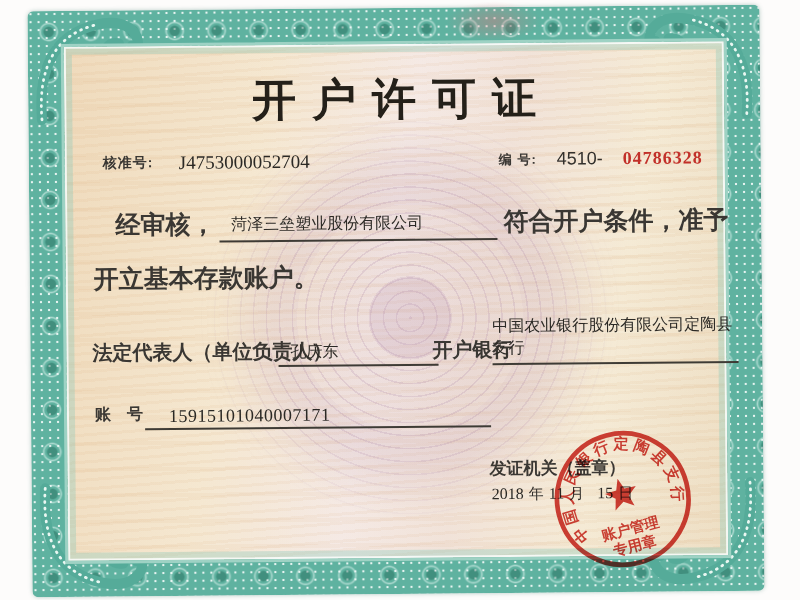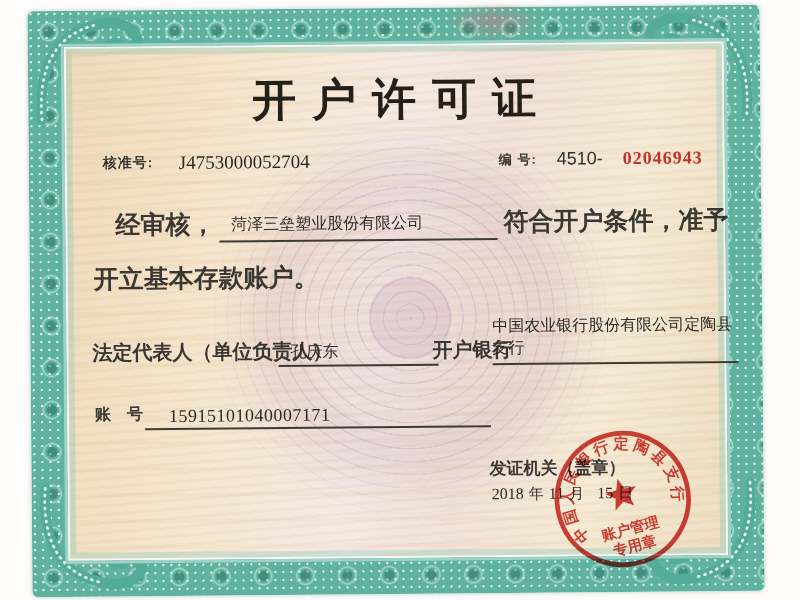--- a/index.html
+++ b/index.html
@@ -106,21 +106,21 @@
   <div class="smudge"></div>
 
   <div class="txt">
     <div class="abs title">开户许可证</div>
 
     <span class="abs lab" style="left:74px;top:144px;font-size:14px;letter-spacing:1px;">核准号:</span>
     <span class="abs ser" style="left:150px;top:142px;font-size:19px;">J4753000052704</span>
 
     <span class="abs lab" style="left:470px;top:144px;font-size:13px;letter-spacing:1px;">编 号:</span>
     <span class="abs" style="left:528px;top:142px;font-size:18px;text-align:center;">4510-</span>
-    <span class="abs ser red" style="left:594px;top:142px;font-size:18px;">02046943</span>
+    <span class="abs ser red" style="left:594px;top:142px;font-size:18px;">04786328</span>
 
     <span class="abs lab" style="left:86px;top:198px;font-size:25px;">经审核，</span>
     <div class="abs uline" style="left:190px;top:200px;width:278px;height:31px;">
       <span class="ser" style="font-size:16px;padding-left:12px;line-height:30px;">菏泽三垒塑业股份有限公司</span>
     </div>
     <span class="abs lab" style="left:474px;top:198px;font-size:25px;">符合开户条件，准予</span>
     <span class="abs lab" style="left:64px;top:252px;font-size:25px;">开立基本存款账户。</span>
 
     <span class="abs lab" style="left:62px;top:329px;font-size:20px;">法定代表人（单位负责人）</span>
     <div class="abs uline" style="left:248px;top:328px;width:160px;height:28px;">

